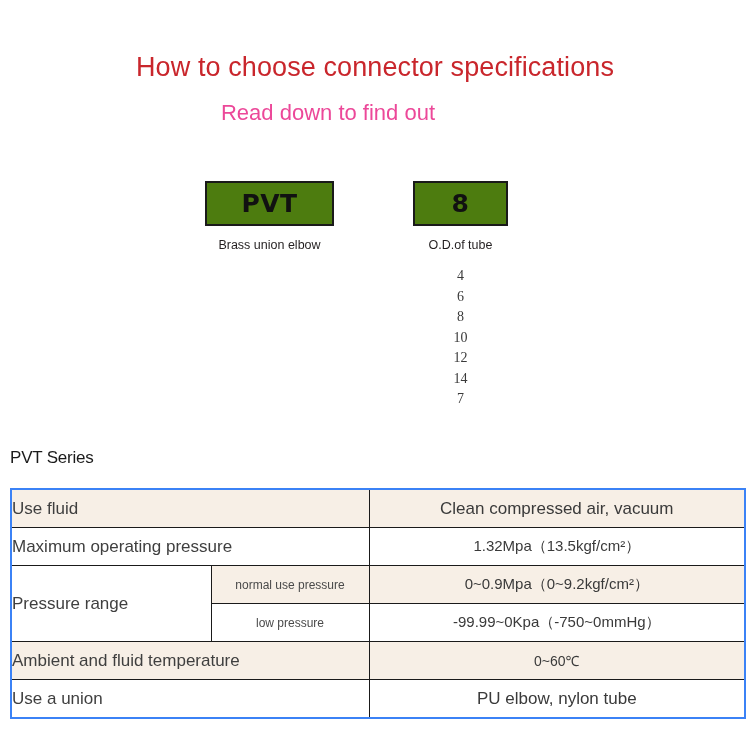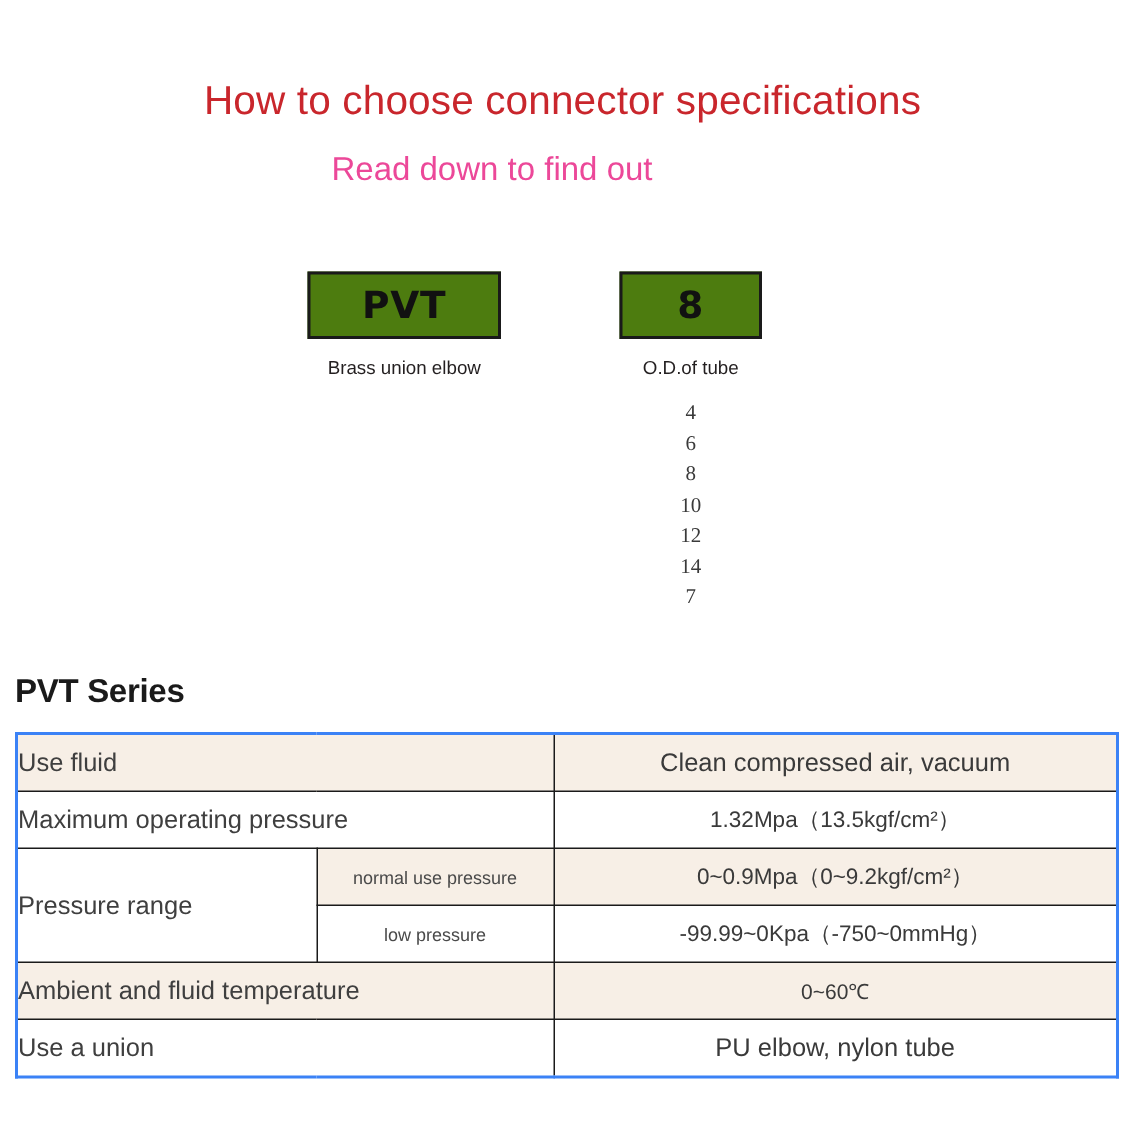--- a/index.html
+++ b/index.html
@@ -102,22 +102,22 @@
     line-height: 20.5px;
     color: #3a3a3a;
     font-family: "Liberation Serif", serif;
   }
 
   
   .series-label {
     position: absolute;
     left: 10px;
     top: 448px;
-    font-size: 22px;
-    font-weight: bold;
+    font-size: 17px;
+    font-weight: normal;
     color: #1a1a1a;
     letter-spacing: -0.2px;
   }
 
   
   .spec-table {
     position: absolute;
     left: 10px;
     top: 488px;
     width: 734px;

